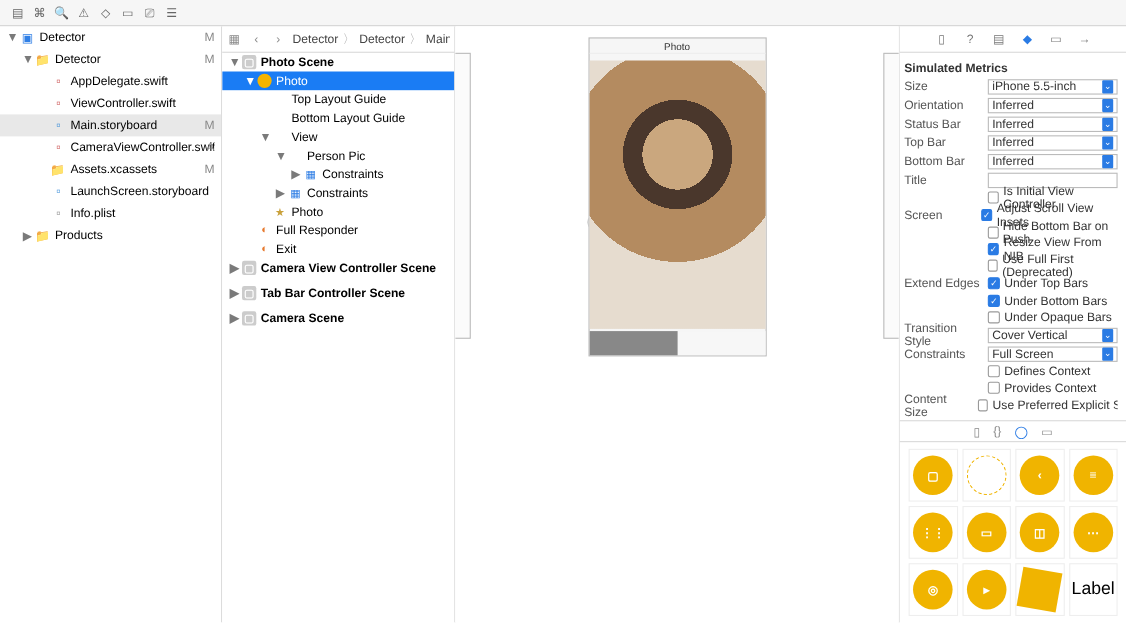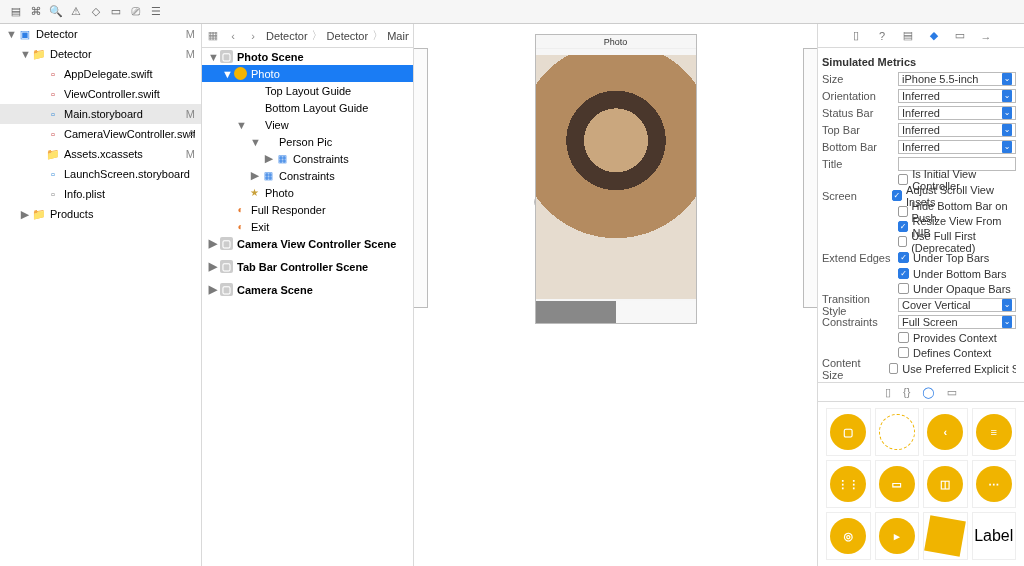--- a/index.html
+++ b/index.html
@@ -376,25 +376,25 @@
           </div>
         <div class="field-row">
             <label>Constraints</label>
             <div class="sel-box">
               <span>Full Screen</span>
               <span class="chev">⌄</span>
             </div>
           </div>
         <div class="chk-row">
             <span class="chk"></span>
+            <span>Defines Context</span>
+          </div>
+        <div class="chk-row">
+            <span class="chk"></span>
             <span>Provides Context</span>
-          </div>
-        <div class="chk-row">
-            <span class="chk"></span>
-            <span>Defines Context</span>
           </div>
         <div class="field-row">
             <label>Content Size</label>
             <span class="chk"></span>
             <span style="white-space:nowrap;overflow:hidden">Use Preferred Explicit Size</span>
           </div>
       </div>
 
       <div class="lib-tabs">
         <span class="lt">▯</span>

